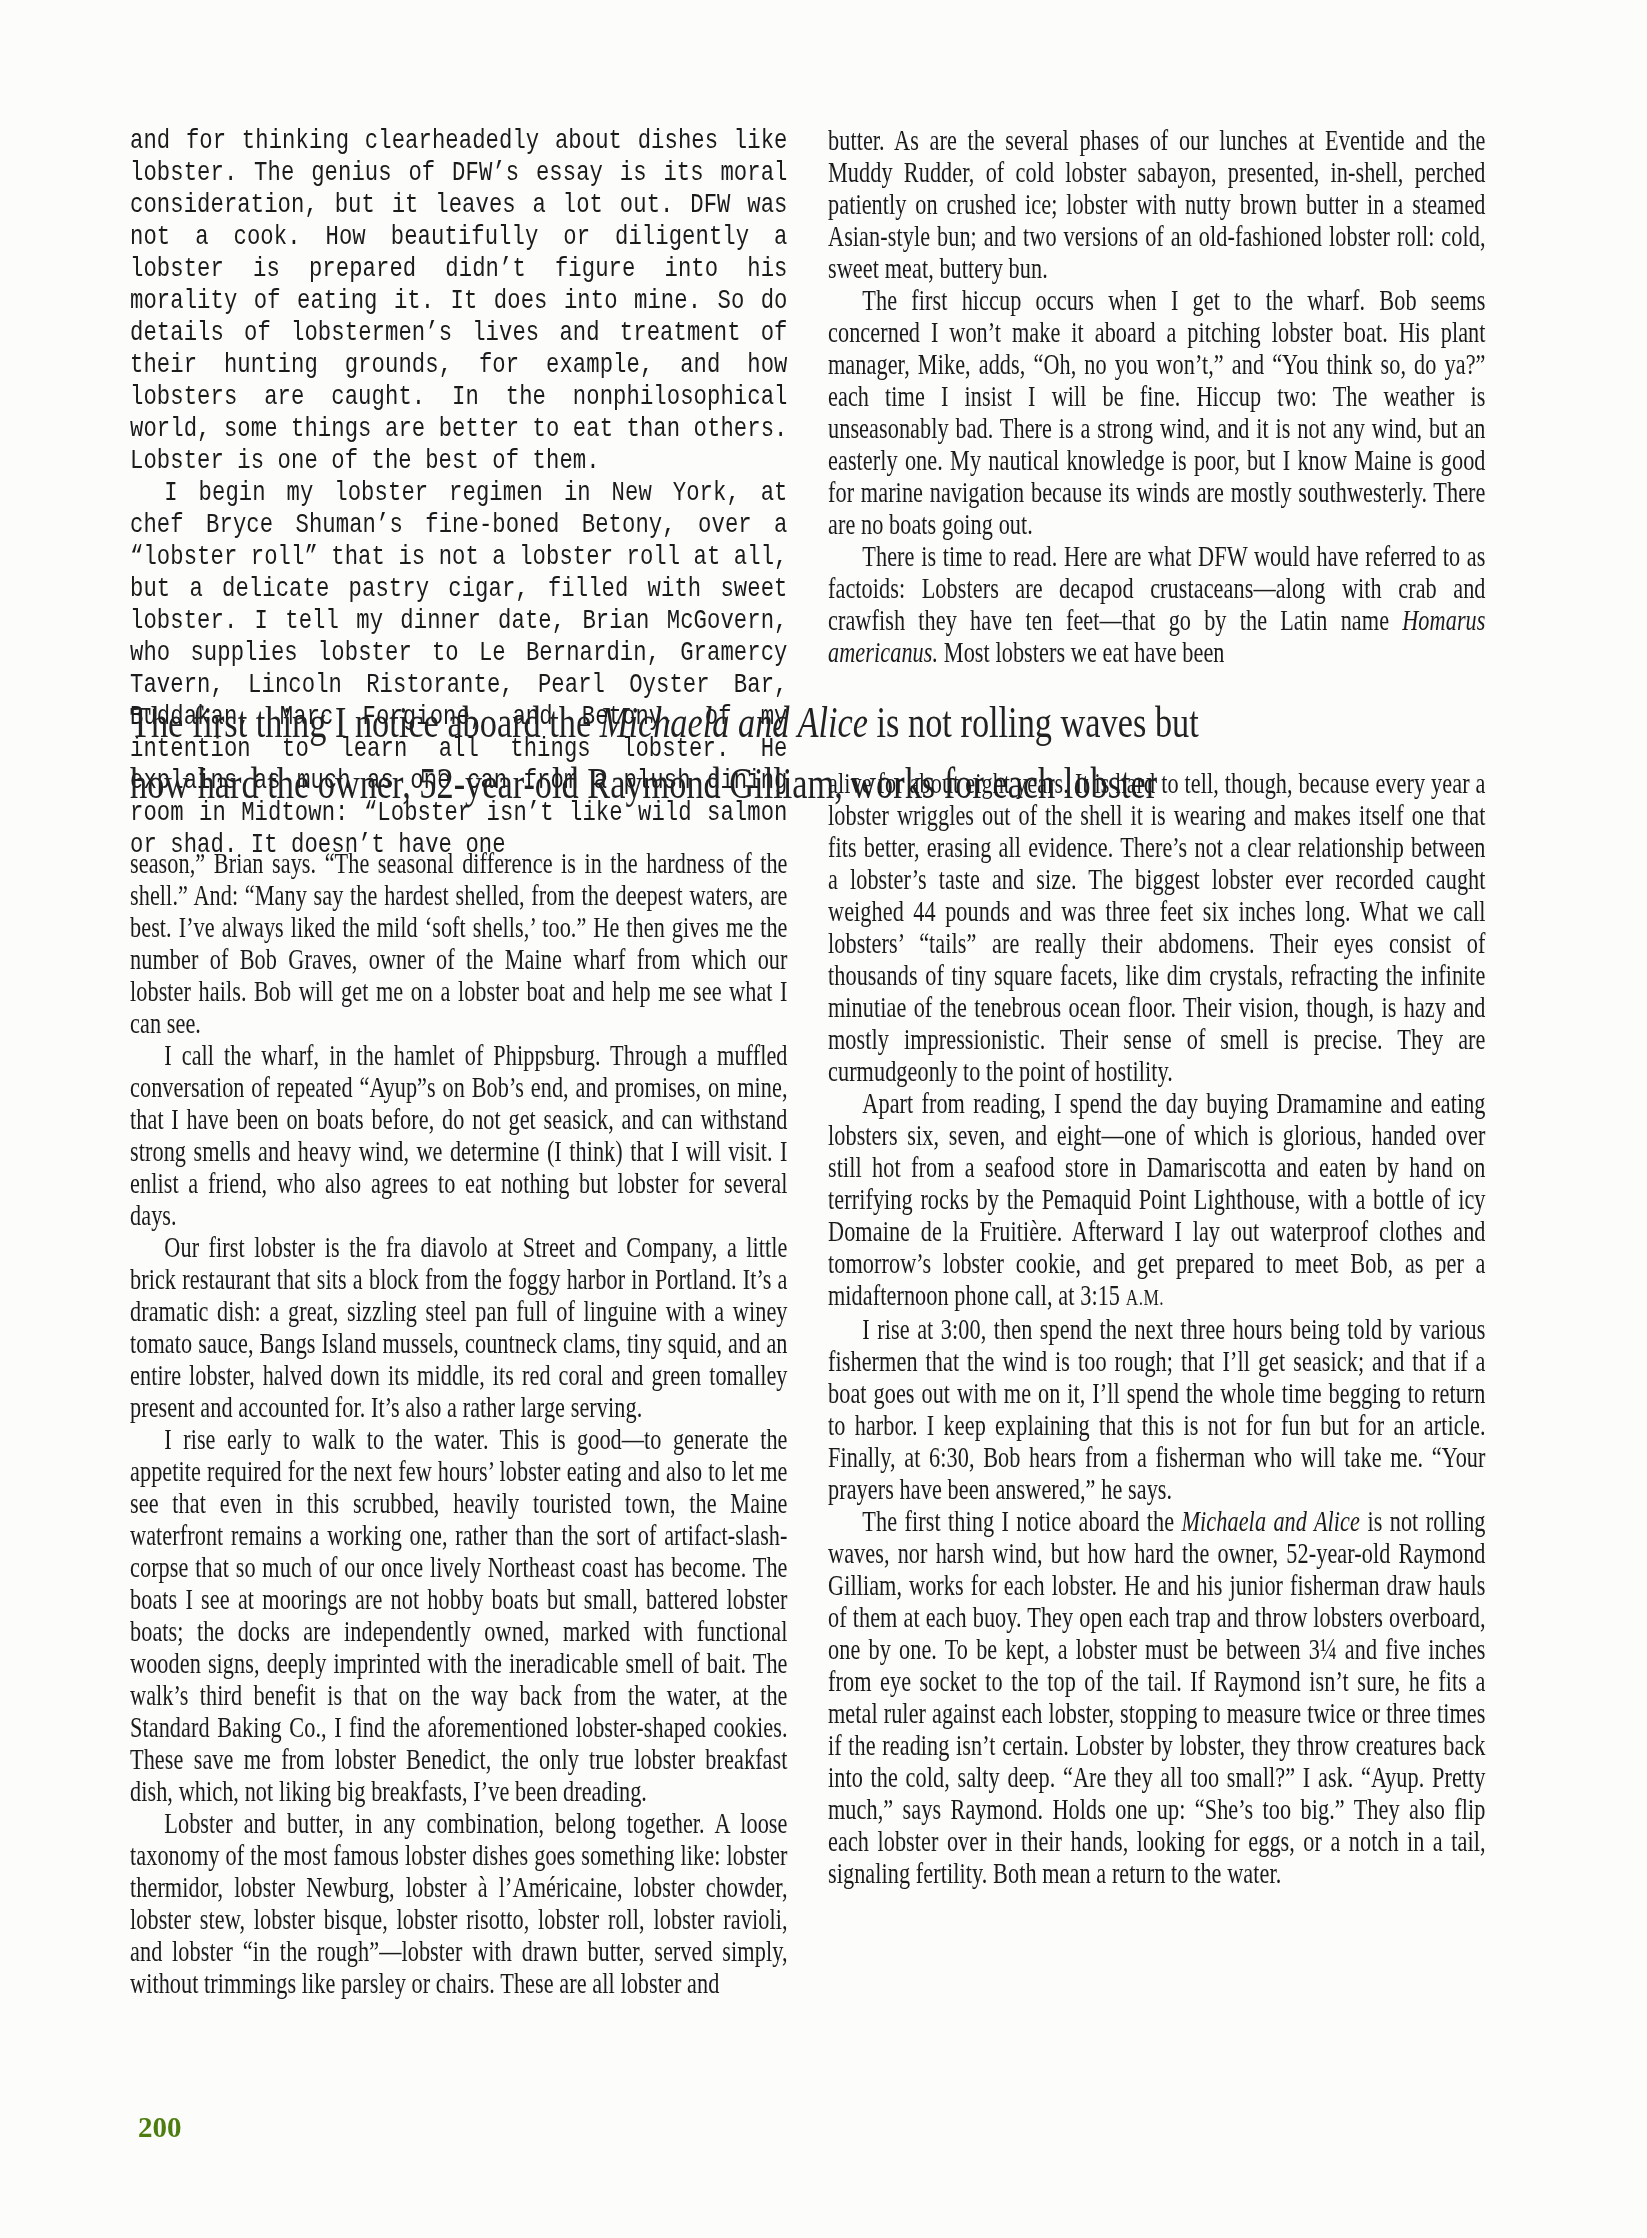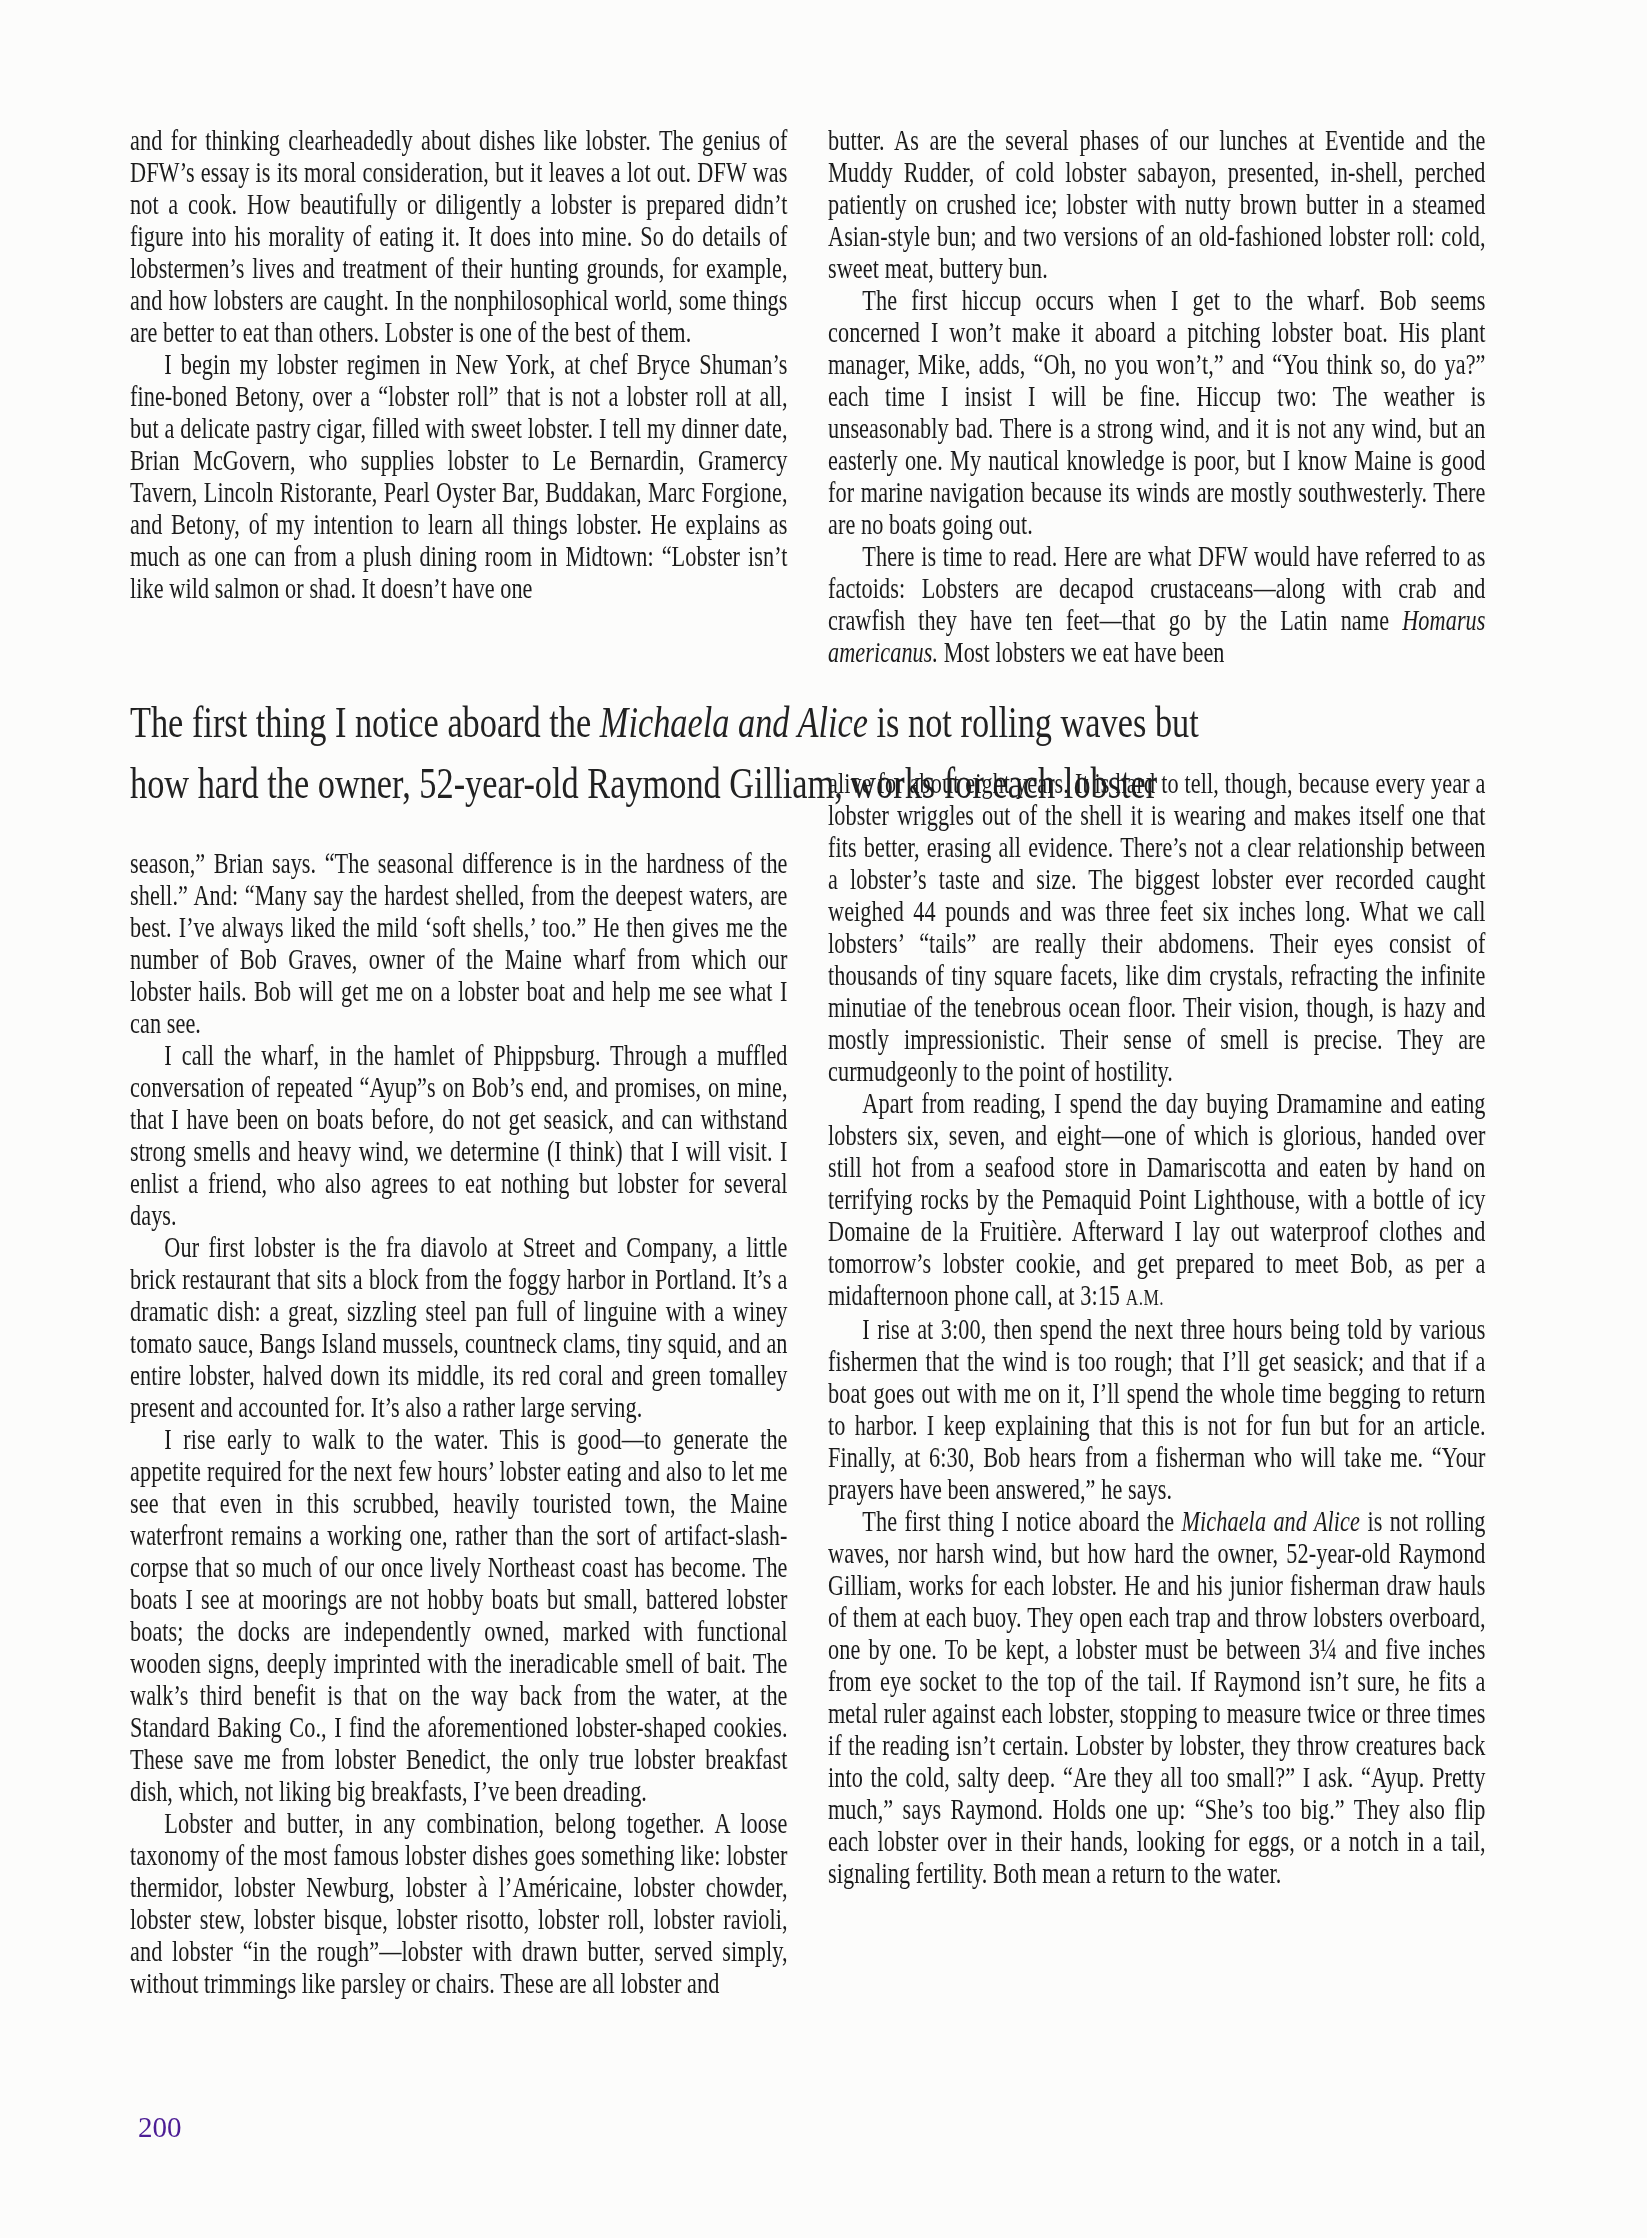--- a/index.html
+++ b/index.html
@@ -21,21 +21,21 @@
     transform: scaleX(0.78);
     transform-origin: 0 0;
   }
   .bodycopy .squeeze {
     width: 843px;
     font-size: 28.5px;
     line-height: 32px;
     text-align: justify;
     letter-spacing: 0.1px;
   }
-  .col-top-left    { left: 130px;  top: 125px;  width: 657px; height: 573px; }
+  .col-top-left    { left: 130px;  top: 125px;  width: 657px; height: 573px; font-family: Liberation Mono, monospace; }
   .col-top-right   { left: 828px; top: 125px;  width: 659px; height: 573px; }
   .col-bottom-left { left: 130px;  top: 848px; width: 657px; height: 1314px; }
   .col-bottom-right{ left: 828px; top: 768px; width: 659px; height: 1314px; }
   .para { margin: 0; padding: 0; }
   .para.indent { text-indent: 44px; }
   .italic { font-style: italic; }
   .smallcaps { font-size: 0.78em; letter-spacing: 0.6px; }
   .pull-quote {
     position: absolute;
     left: 130px;
@@ -51,22 +51,23 @@
     font-weight: 400;
     color: #222222;
     text-align: left;
   }
   .page-number {
     position: absolute;
     left: 138px;
     top: 2113px;
     font-size: 29px;
     line-height: 29px;
-    color: #4c1d95;
+    color: #4d7c0f;
     font-variant-numeric: oldstyle-nums;
+    font-weight: bold;
   }
 </style>
 </head>
 <body>
 
 <div class="page">
 
   <div class="col bodycopy col-top-left">
     <div class="squeeze">
         <p class="para"><span>and for thinking clearheadedly about dishes like lobster. The genius of DFW’s essay is its moral consideration, but it leaves a lot out. DFW was not a cook. How beautifully or diligently a lobster is prepared didn’t figure into his morality of eating it. It does into mine. So do details of lobstermen’s lives and treatment of their hunting grounds, for example, and how lobsters are caught. In the nonphilosophical world, some things are better to eat than others. Lobster is one of the best of them.</span></p>

